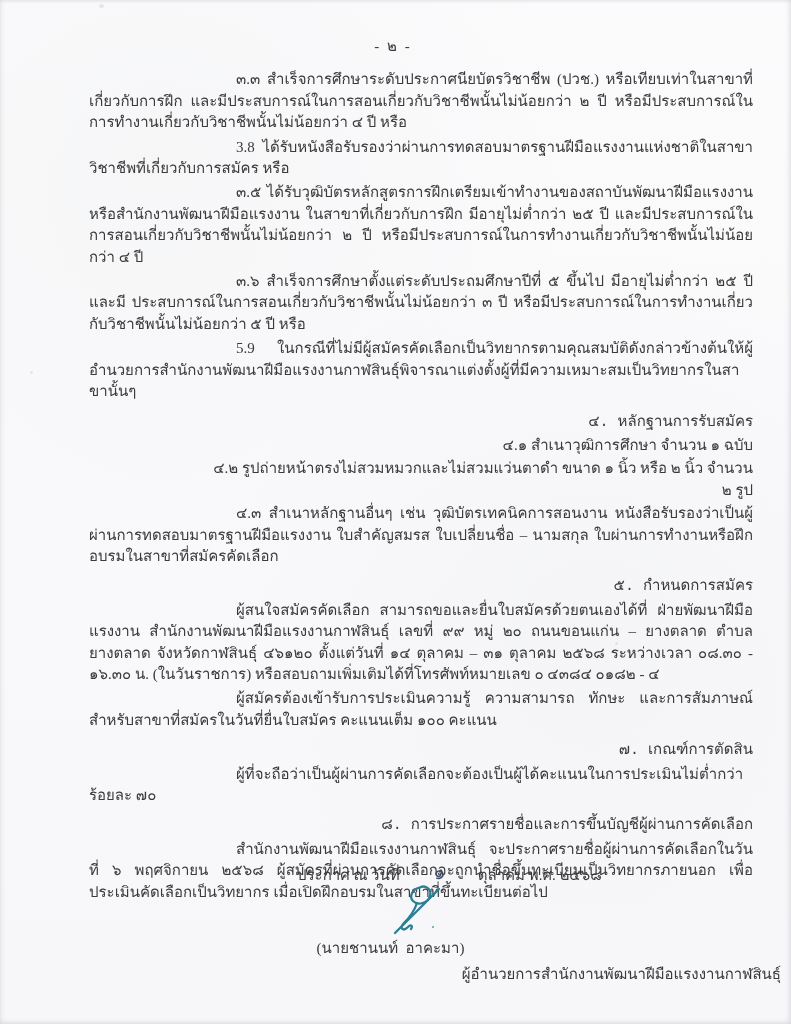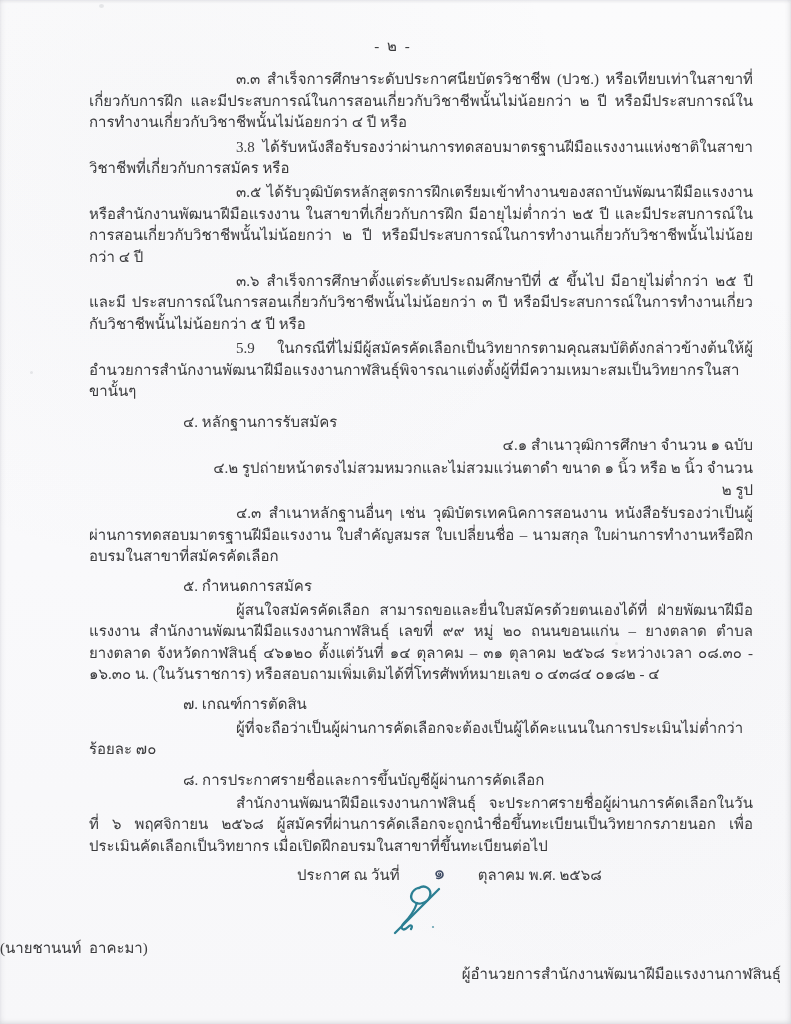--- a/index.html
+++ b/index.html
@@ -26,37 +26,37 @@
     text-align:justify;
   }
   .pagenum{
     text-align:center;
     position:relative;left:-26px;
     margin:0 0 12px 0;
     letter-spacing:2px;
   }
   .clause{ text-indent:147px; margin:0 0 3px 4px; }
   .item{ text-indent:128px; margin:0 0 2px 0; text-align:right; }
-  .heading{ margin:9px 0 2px 98px; text-align:left; }
+  .heading{ margin:9px 0 2px 98px; text-align:right;font-family:Liberation Mono, monospace; }
   .speck{ position:absolute; border-radius:50%; background:rgba(90,95,110,0.12); }
   .issued-line{
     position:absolute; top:858px; left:297px;
     display:flex; align-items:baseline; gap:33px;
     font-size:15px;
   }
   .handwritten-day{
     display:inline-block;
     font-size:19px;
     color:#3d4a63;
     transform:rotate(-12deg) translateY(-1px);
   }
   .signature-wrap{ position:absolute; top:882px; left:386px; }
   .signer-name{
     position:absolute; top:936px; left:0; width:781px;
-    font-size:15px; white-space:pre-wrap;
+    text-align:center; font-size:15px; white-space:pre-wrap;
   }
   .signer-title{
     position:absolute; top:962px; left:0; width:781px;
     text-align:right; font-size:15px;
   }
 </style>
 </head>
 <body>
 
 <div class="scan">
@@ -75,20 +75,21 @@
     <div class="clause">5.9 ในกรณีที่ไม่มีผู้สมัครคัดเลือกเป็นวิทยากรตามคุณสมบัติดังกล่าวข้างต้นให้ผู้อำนวยการสำนักงานพัฒนาฝีมือแรงงานกาฬสินธุ์พิจารณาแต่งตั้งผู้ที่มีความเหมาะสมเป็นวิทยากรในสาขานั้นๆ</div>
 
     <div class="heading">๔. หลักฐานการรับสมัคร</div>
     <div class="item">๔.๑ สำเนาวุฒิการศึกษา จำนวน ๑ ฉบับ</div>
     <div class="item">๔.๒ รูปถ่ายหน้าตรงไม่สวมหมวกและไม่สวมแว่นตาดำ ขนาด ๑ นิ้ว หรือ ๒ นิ้ว จำนวน ๒ รูป</div>
     <div class="clause">๔.๓ สำเนาหลักฐานอื่นๆ เช่น วุฒิบัตรเทคนิคการสอนงาน หนังสือรับรองว่าเป็นผู้ผ่านการทดสอบมาตรฐานฝีมือแรงงาน ใบสำคัญสมรส ใบเปลี่ยนชื่อ – นามสกุล ใบผ่านการทำงานหรือฝึกอบรมในสาขาที่สมัครคัดเลือก</div>
 
     <div class="heading">๕. กำหนดการสมัคร</div>
     <div class="clause">ผู้สนใจสมัครคัดเลือก สามารถขอและยื่นใบสมัครด้วยตนเองได้ที่ ฝ่ายพัฒนาฝีมือแรงงาน สำนักงานพัฒนาฝีมือแรงงานกาฬสินธุ์ เลขที่ ๙๙ หมู่ ๒๐ ถนนขอนแก่น – ยางตลาด ตำบลยางตลาด จังหวัดกาฬสินธุ์ ๔๖๑๒๐ ตั้งแต่วันที่ ๑๔ ตุลาคม – ๓๑ ตุลาคม ๒๕๖๘ ระหว่างเวลา ๐๘.๓๐ - ๑๖.๓๐ น. (ในวันราชการ) หรือสอบถามเพิ่มเติมได้ที่โทรศัพท์หมายเลข ๐ ๔๓๘๔ ๐๑๘๒ - ๔</div>
 
+    <div class="clause">ผู้สมัครต้องเข้ารับการประเมินความรู้ ความสามารถ ทักษะ และการสัมภาษณ์ สำหรับสาขาที่สมัครในวันที่ยื่นใบสมัคร คะแนนเต็ม ๑๐๐ คะแนน</div>
 
     <div class="heading">๗. เกณฑ์การตัดสิน</div>
     <div class="clause">ผู้ที่จะถือว่าเป็นผู้ผ่านการคัดเลือกจะต้องเป็นผู้ได้คะแนนในการประเมินไม่ต่ำกว่าร้อยละ ๗๐</div>
 
     <div class="heading">๘. การประกาศรายชื่อและการขึ้นบัญชีผู้ผ่านการคัดเลือก</div>
     <div class="clause">สำนักงานพัฒนาฝีมือแรงงานกาฬสินธุ์ จะประกาศรายชื่อผู้ผ่านการคัดเลือกในวันที่ ๖ พฤศจิกายน ๒๕๖๘ ผู้สมัครที่ผ่านการคัดเลือกจะถูกนำชื่อขึ้นทะเบียนเป็นวิทยากรภายนอก เพื่อประเมินคัดเลือกเป็นวิทยากร เมื่อเปิดฝึกอบรมในสาขาที่ขึ้นทะเบียนต่อไป</div>
   </div>
 
   <div class="issued-line">
     <span>ประกาศ ณ วันที่</span>

